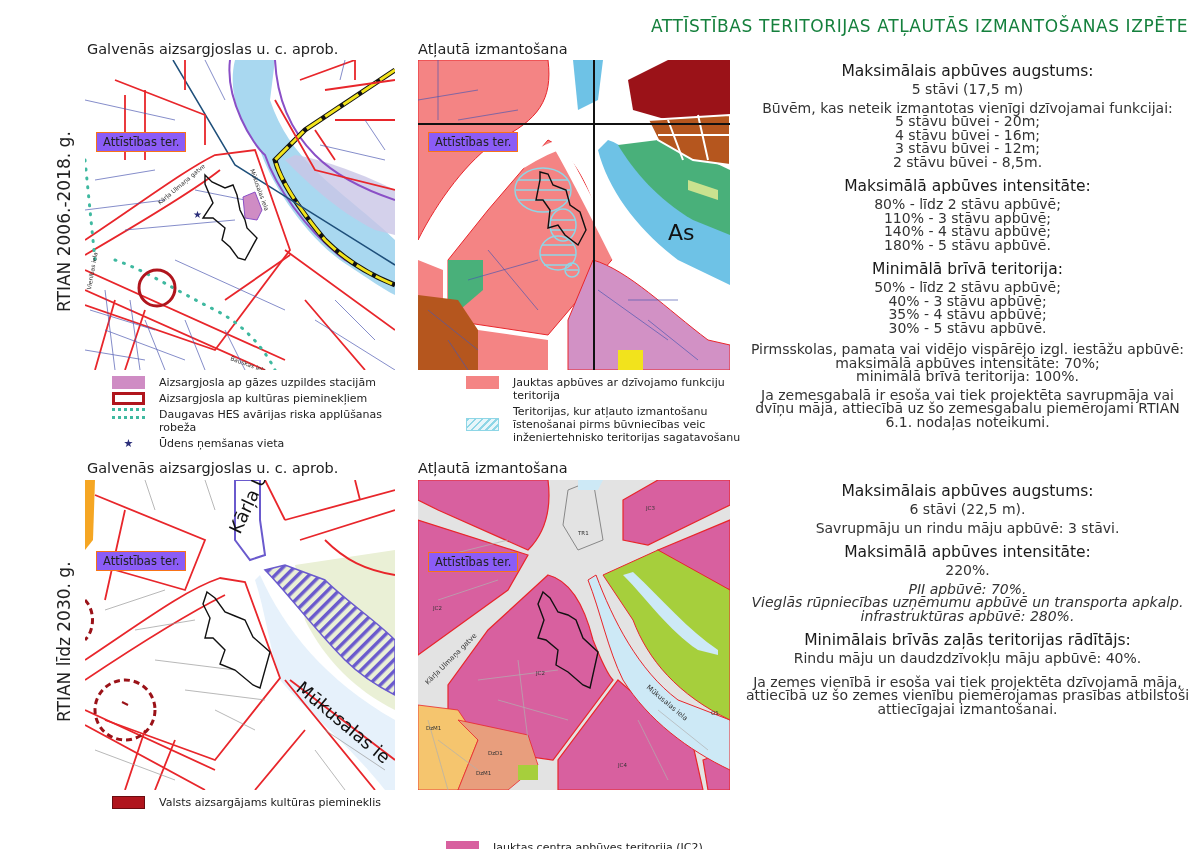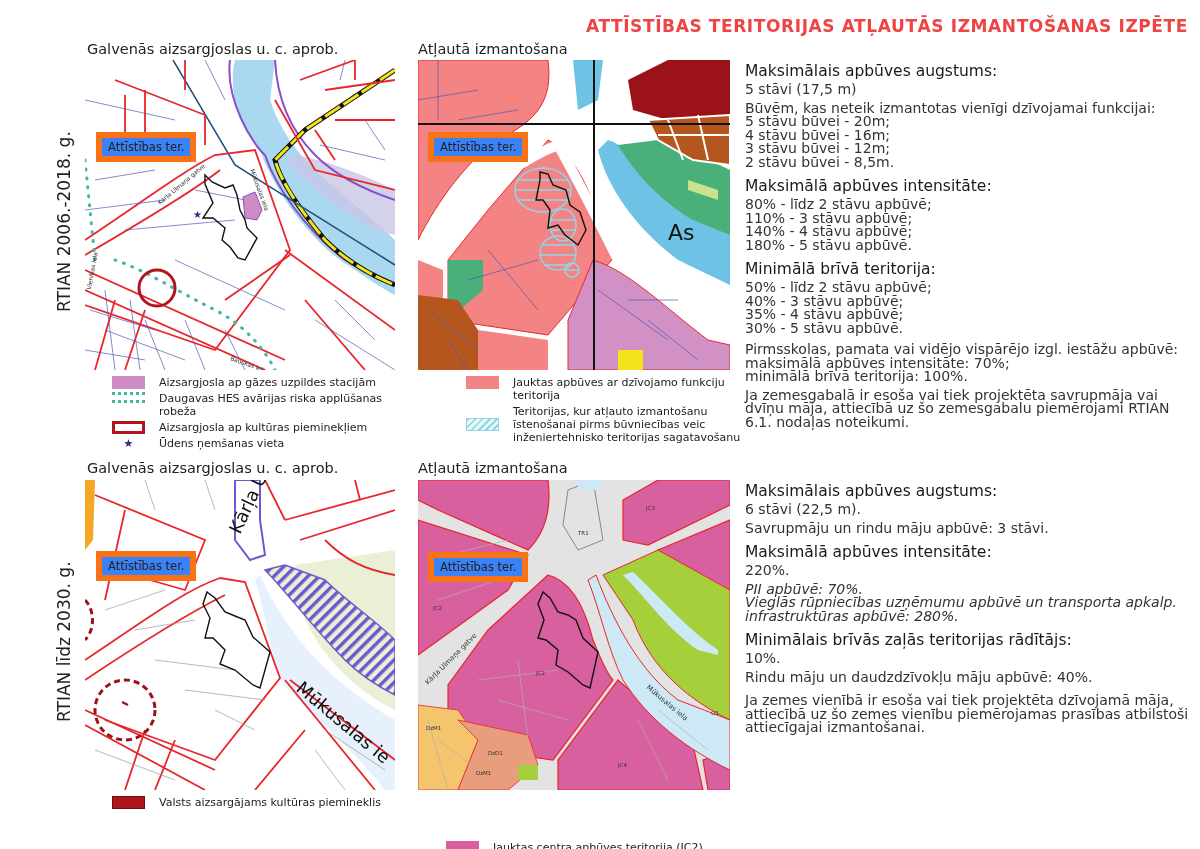--- a/index.html
+++ b/index.html
@@ -1,38 +1,38 @@
 <!DOCTYPE html>
 <html><head>
 <meta charset="utf-8">
 <style>
   html, body { margin:0; padding:0; background:#ffffff; }
   body { width:1200px; height:849px; position:relative; overflow:hidden; font-family:"DejaVu Sans", sans-serif; color:#222; }
-  .page-title { position:absolute; right:12px; top:16px; font-size:17px; letter-spacing:0.6px; color:#ef4444; font-weight:700; }
+  .page-title { position:absolute; right:12px; top:16px; font-size:17px; letter-spacing:0.6px; color:#15803d; font-weight:400; }
   .row-label { position:absolute; font-size:17px; color:#222; transform-origin:left top; transform:rotate(-90deg); white-space:nowrap; }
   .map-heading { position:absolute; font-size:14.5px; color:#222; white-space:nowrap; }
   .map { position:absolute; overflow:hidden; background:#fff; }
   .map svg { width:100%; height:100%; display:block; }
-  .callout { position:absolute; background:#3b82f6; border:6px solid #f97316; font-size:11.5px; padding:2px 6px; color:#222; white-space:nowrap; }
+  .callout { position:absolute; background:#8b5cf6; border:1px solid #f97316; font-size:11.5px; padding:2px 6px; color:#222; white-space:nowrap; }
   .legend { position:absolute; font-size:11px; color:#222; }
   .legend-row { display:flex; align-items:flex-start; margin-bottom:3px; line-height:13px;padding-left:26px; }
   .swatch { width:33px; height:13px; margin-right:14px; flex:0 0 auto; box-sizing:border-box; display:flex; align-items:center; justify-content:center; }
   .sw-pink { background:#cf8cc4; }
   .sw-redframe { border:3px solid #b0151d; background:#fff; }
   .sw-dots { border-top:3px dotted #3fb9a0; border-bottom:3px dotted #3fb9a0; height:11px; }
   .sw-star { color:#2b2e7a; font-size:11px; }
   .sw-salmon { background:#f48484; }
   .sw-hatch { background: repeating-linear-gradient(135deg, #8ed6e6 0 2px, #e7f6fa 2px 5px); border:1px solid #8ed6e6; }
   .sw-darkred { background:#b0151d; border:1px solid #6a0c10; }
   .sw-dashframe { border:3px dashed #b0151d; background:#fff; }
   .sw-magenta { background:#d8609f; }
   .info { position:absolute; left:745px; width:445px; }
   .info h3 { font-size:15.5px; font-weight:400; margin:0 0 3px 0; color:#1a1a1a; }
   .info p { font-size:14px; margin:0 0 5px 0; line-height:13.5px; color:#333; }
-  .info .block { margin-bottom:8px; }
+  .info .block { margin-bottom:8px;text-align:center; }
 </style>
 </head>
 <body>
 
 <div class="page-title">ATTĪSTĪBAS TERITORIJAS ATĻAUTĀS IZMANTOŠANAS IZPĒTE</div>
 
 <div class="row-label" style="left:54px; top:312px;">RTIAN 2006.-2018. g.</div>
 
 <div class="map-heading" style="left:87px; top:41px;">Galvenās aizsargjoslas u. c. aprob.</div>
 <div class="map" style="left:85px; top:60px; width:310px; height:310px;">
@@ -82,26 +82,26 @@
   </svg>
 </div>
 <div class="callout" style="left:96px; top:132px;">Attīstības ter.</div>
 
 <div class="legend" style="left:86px; top:376px; width:320px;">
   <div class="legend-row">
       <span class="swatch sw-pink"></span>
       <span>Aizsargjosla ap gāzes uzpildes stacijām</span>
     </div>
   <div class="legend-row">
+      <span class="swatch sw-redframe"></span>
+      <span>Aizsargjosla ap kultūras pieminekļiem</span>
+    </div>
+  <div class="legend-row">
       <span class="swatch sw-dots"></span>
       <span>Daugavas HES avārijas riska applūšanas robeža</span>
-    </div>
-  <div class="legend-row">
-      <span class="swatch sw-redframe"></span>
-      <span>Aizsargjosla ap kultūras pieminekļiem</span>
     </div>
   <div class="legend-row">
       <span class="swatch sw-star">★</span>
       <span>Ūdens ņemšanas vieta</span>
     </div>
 </div>
 
 <div class="map-heading" style="left:418px; top:41px;">Atļautā izmantošana</div>
 <div class="map" style="left:418px; top:60px; width:312px; height:310px;">
   <svg viewBox="0 0 312 310">
@@ -308,17 +308,16 @@
     <p>Savrupmāju un rindu māju apbūvē: 3 stāvi.</p>
   </div>
   <div class="block">
     <h3>Maksimālā apbūves intensitāte:</h3>
     <p>220%.</p>
     <p style="white-space:pre-line;font-style:italic;">PII apbūvē: 70%.
 Vieglās rūpniecības uzņēmumu apbūvē un transporta apkalp. infrastruktūras apbūvē: 280%.</p>
   </div>
   <div class="block">
     <h3>Minimālais brīvās zaļās teritorijas rādītājs:</h3>
-    <p>10%.</p>
     <p>Rindu māju un daudzdzīvokļu māju apbūvē: 40%.</p>
     <p style="margin-top:10px;">Ja zemes vienībā ir esoša vai tiek projektēta dzīvojamā māja, attiecībā uz šo zemes vienību piemērojamas prasības atbilstoši attiecīgajai izmantošanai.</p>
   </div>
 </div>
 
 </body></html>

